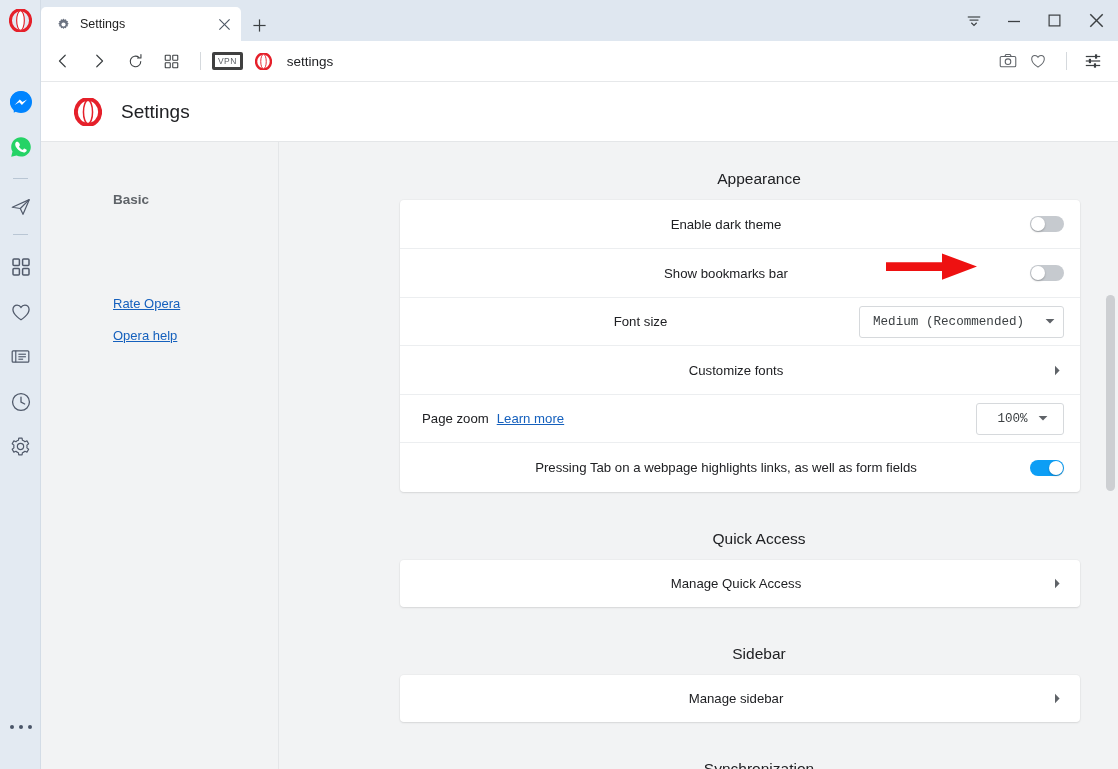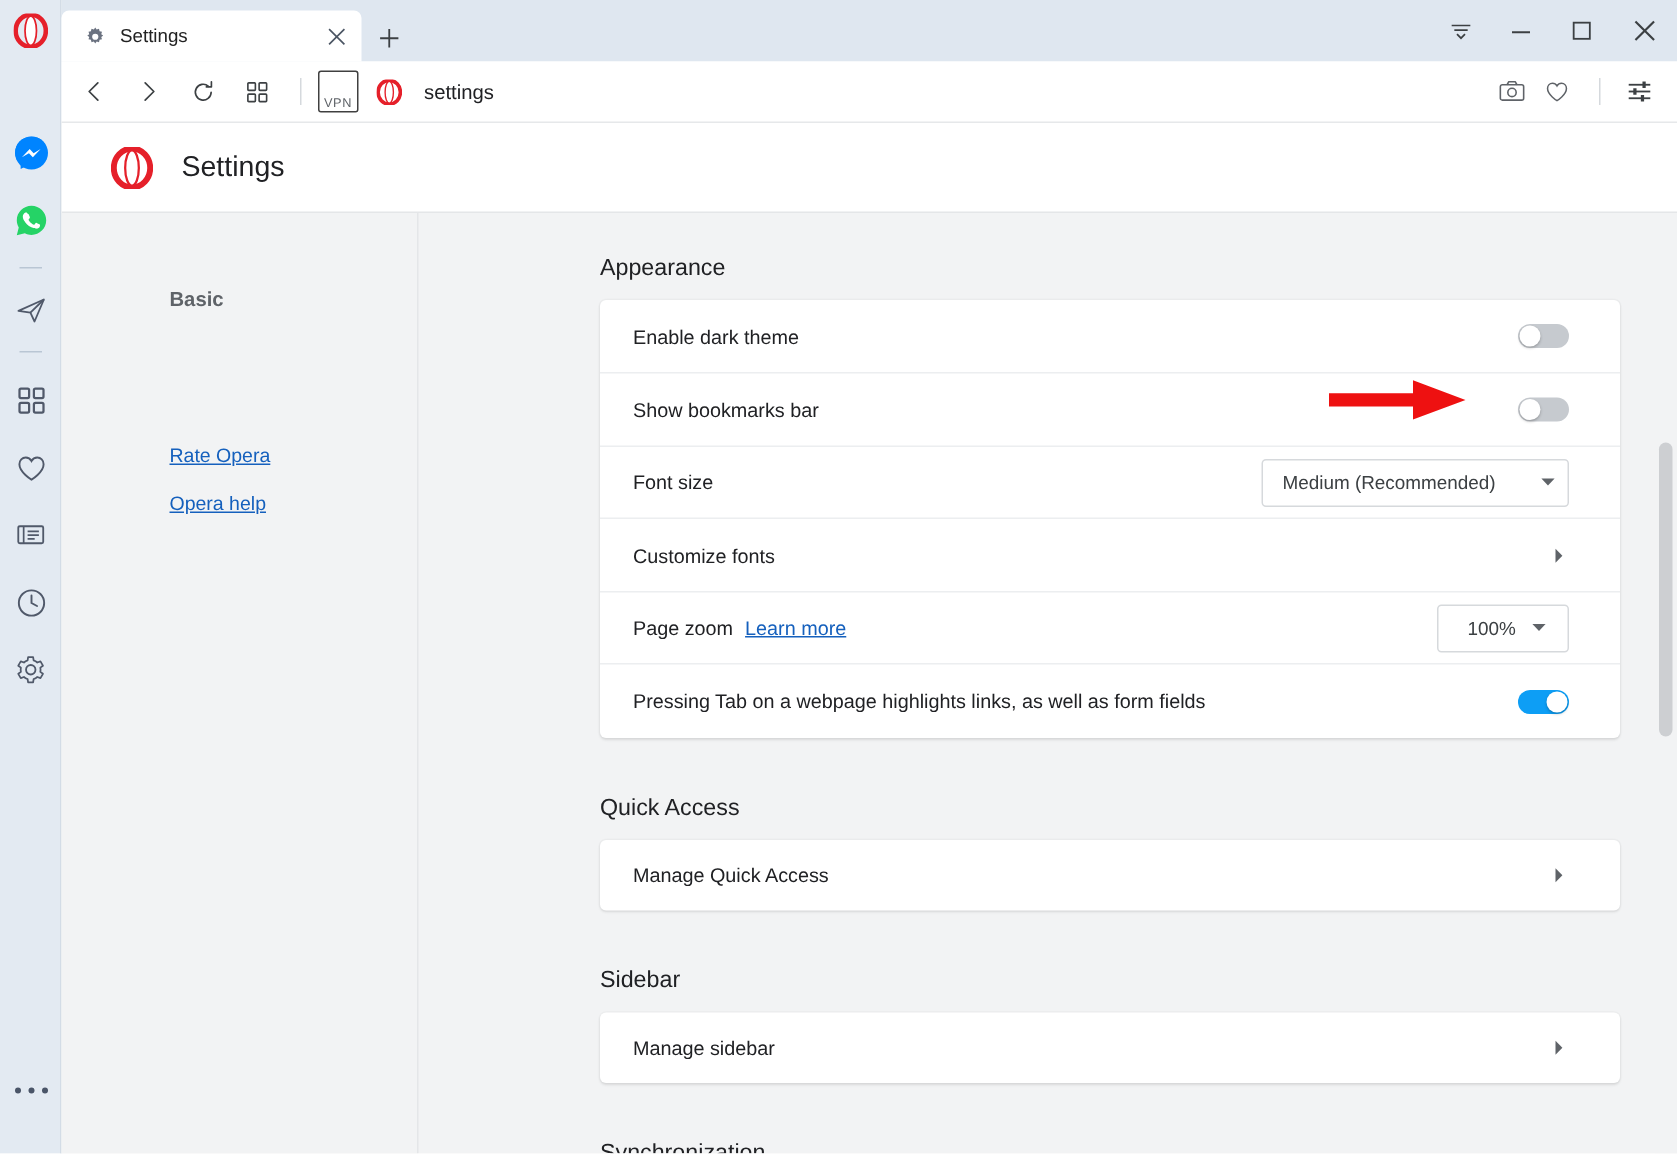--- a/index.html
+++ b/index.html
@@ -74,23 +74,23 @@
     background: #ffffff; display: flex; align-items: center;
     border-bottom: 1px solid #e6e8ea;
   }
   .nav-btn {
     width: 32px; height: 32px; margin-left: 4px;
     display: flex; align-items: center; justify-content: center; cursor: pointer;
   }
   .nav-btn.first { margin-left: 6px; }
   .vdiv { width: 1px; height: 18px; background: #d5d9dd; margin: 0 11px 0 13px; }
   .vpn-badge {
-    border: 1px solid #404040; border-radius: 2px;
+    border: 3px solid #404040; border-radius: 2px;
     font-size: 8.5px; letter-spacing: .4px; color: #5f6368;
-    padding: 15px 3px 1px 3px; font-family: "Liberation Sans", sans-serif;
+    padding: 1px 3px 1px 3px; font-family: "Liberation Sans", sans-serif;
     cursor: pointer;
   }
   .addr-opera { margin-left: 12px; width: 18px; height: 18px; display:flex; align-items:center; justify-content:center;}
   .addr-text {
     margin-left: 14px; font-size: 13.5px; color: #202124; flex: 1;
     cursor: text;
   }
   .addr-right { display: flex; align-items: center; margin-right: 10px; }
   .addr-icon {
     width: 30px; height: 30px; display: flex; align-items: center; justify-content: center;
@@ -122,35 +122,36 @@
     display: flex; align-items: center; justify-content: center;
   }
   .nav-link {
     position: absolute; left: 72px; font-size: 13px;
     color: #1560bd; text-decoration: underline; cursor: pointer; margin-top: 16px;
   }
 
   .content {
     position: absolute; left: 239px; top: 60px; right: 0; bottom: 0;
     overflow: hidden;
+    text-align: center;
   }
   .content-inner { position: relative; width: 100%; padding-bottom: 40px; }
 
   .section-title {
     margin: 0 0 12px 120px; font-size: 15.5px; color: #202124; font-weight: 400;
   }
   .card {
     margin-left: 120px; width: 680px;
     background: #ffffff; border-radius: 4px;
     box-shadow: 0 1px 2px rgba(0,0,0,.10), 0 0 0 1px rgba(0,0,0,.02);
     overflow: hidden;
   }
   .row {
     position: relative; display: flex; align-items: center;
-    min-height: 49px; padding: 0 34px 0 22px;
+    min-height: 49px; padding: 0 16px 0 22px;
     border-bottom: 1px solid #eceef0;
   }
   .row:last-child { border-bottom: none; }
   .row-label { font-size: 13.2px; color: #202124; flex: 1; }
   .row-link {
     font-size: 13.2px; color: #1560bd; text-decoration: underline;
     margin-left: 8px; cursor: pointer;
   }
   .row-clickable { cursor: pointer; }
 
@@ -165,21 +166,21 @@
     box-shadow: 0 1px 2px rgba(0,0,0,.25);
   }
   .toggle.on { background: #0d9ef5; }
   .toggle.on .knob { left: auto; right: 1px; }
 
   
   .select {
     display: flex; align-items: center; justify-content: space-between;
     border: 1px solid #d6d9dc; border-radius: 3px;
     background: #fff; height: 32px; padding: 0 8px 0 13px;
-    font-size: 12.6px; color: #3c4043; cursor: pointer;
+    font-size: 12.6px; color: #3c4043; cursor: pointer; font-family: Liberation Mono, monospace;
   }
   .select.wide { width: 205px; }
   .select.narrow { width: 88px; justify-content: center; }
   .select.narrow .sel-val { margin-right: 10px; }
   .sel-caret { margin-left: 10px; display: flex; align-items: center; }
 
   .chev-right { display: flex; align-items: center; justify-content: center; width: 14px; }
 
   .section-gap { height: 38px; }
 

